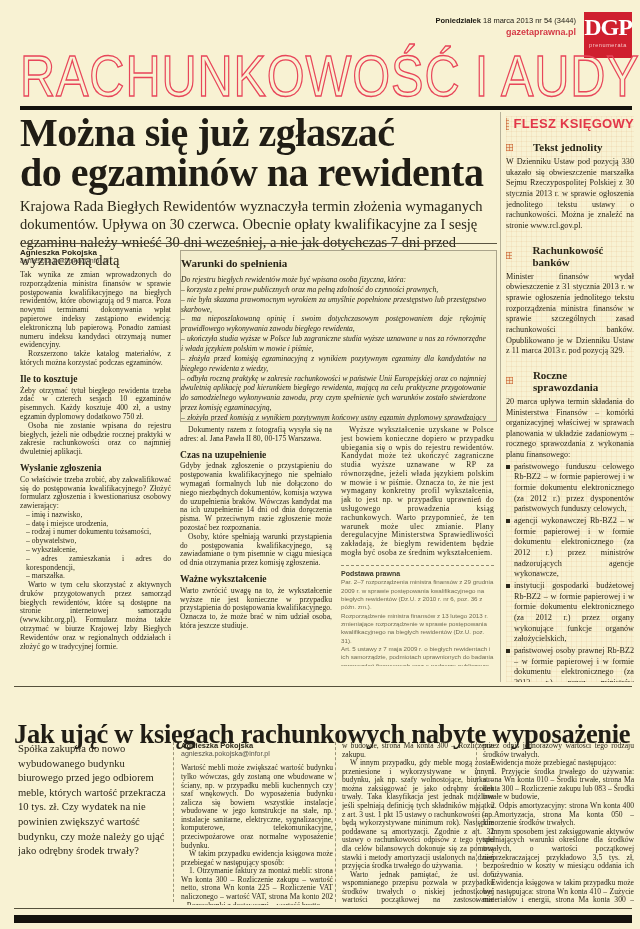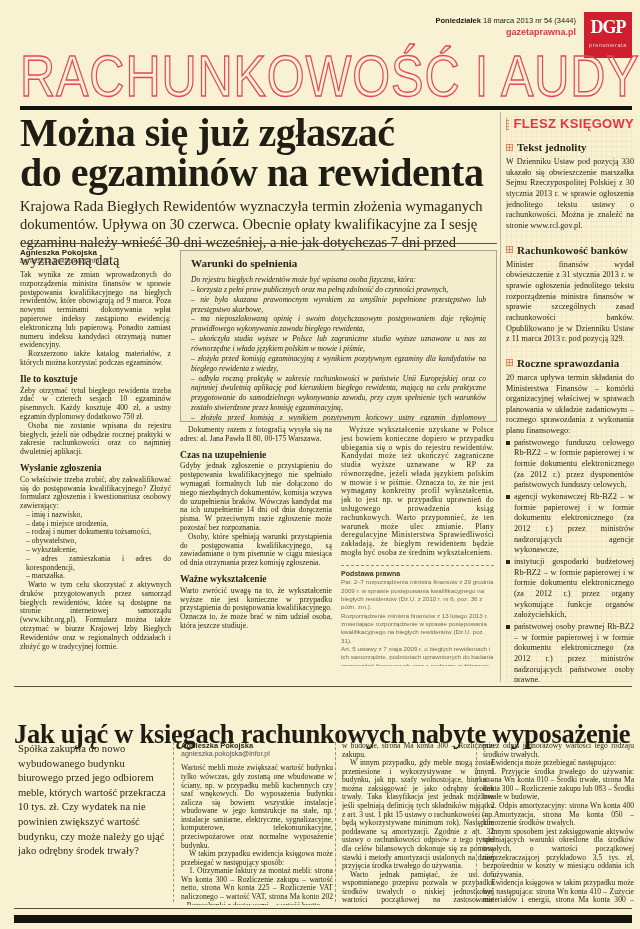--- a/index.html
+++ b/index.html
@@ -9,21 +9,21 @@
     background:#f8f2d3; overflow:hidden; color:#2a2619;
     font-family:"Liberation Serif","DejaVu Serif",serif;
   }
   
   .dateline{ position:absolute; top:15px; right:64px; text-align:right;
     font-family:"Liberation Sans",sans-serif; font-size:7.5px; color:#1c1a12; line-height:1.5;}
   .dateline .b{ font-weight:bold; }
   .site{ display:block; font-weight:bold; font-size:9px; color:#d43b47; }
   .logo{ position:absolute; top:12px; right:8px; width:48px; height:46px;
     background:#cf1f2e; color:#fff; text-align:center; }
-  .logo .dgp{ font-family:"Liberation Serif",serif; font-weight:bold; font-size:18px; line-height:30px; letter-spacing:-1px;}
+  .logo .dgp{ font-family:"Liberation Serif",serif; font-weight:bold; font-size:24px; line-height:30px; letter-spacing:-1px;}
   .logo .sub{ font-family:"Liberation Sans",sans-serif; font-size:5.5px; letter-spacing:.6px; color:#f6c9c9;}
   .thin-red{
     font-family:"Liberation Sans","DejaVu Sans",sans-serif; font-weight:400;
     color:#e8465a; -webkit-text-fill-color:transparent; -webkit-text-stroke:1.2px #e8465a;
   }
   .section-title{ position:absolute; left:20px; top:42px; font-size:58px; letter-spacing:1px;
     transform:scaleX(.84); transform-origin:left top; white-space:nowrap; -webkit-text-stroke:1.4px #e8465a;}
   .title-rule{ position:absolute; left:20px; right:8px; top:106px; height:4px; background:#15130d; }
   
   .headline{ position:absolute; left:20px; top:113px; font-weight:bold; font-size:40px;
@@ -38,21 +38,21 @@
   .colhead{ font-weight:bold; font-size:9.6px; margin:6px 0 2px; text-align:left; }
   .author{ font-family:"Liberation Sans",sans-serif; text-align:left; margin-bottom:6px; }
   .author .nm{ font-weight:bold; font-size:8px; }
   .author .em{ font-size:7px; color:#55514a; }
   .col1{ left:20px; top:248px; width:151px; height:412px; }
   .col2b{ left:180px; top:426px; width:152px; height:236px; }
   .col3b{ left:341px; top:426px; width:153px; height:240px; }
   .hylist p{ text-indent:0; padding-left:6px; }
 
   .box{ position:absolute; left:180px; top:250px; width:317px; height:172px;
-    border:1px solid #aaa48b; background:rgba(90,80,20,.03); padding:6px 10px 0 10px; overflow:hidden;}
+    border:1px solid #aaa48b; background:rgba(90,80,20,.03); padding:6px 10px 0 0; overflow:hidden;}
   .box h3{ font-size:11px; font-weight:bold; margin-bottom:6px; }
   .box p{ font-size:7.6px; line-height:1.3; text-align:justify;font-style:italic; }
 
   .legal{ margin-top:7px; border-top:1px dashed #8f8a70; padding-top:3px;
     font-family:"Liberation Sans",sans-serif; font-size:6.2px; line-height:1.35;
     color:#6e6950; text-align:left; }
   .legal .lt{ font-weight:bold; font-size:7px; color:#3d3a2b; }
   .sp{ letter-spacing:.25px; }
 
   
@@ -62,21 +62,21 @@
       repeating-linear-gradient(90deg, rgba(205,110,40,.08) 0 1px, transparent 1px 5px);}
   .flesz-row{ display:flex; align-items:center; gap:5px; margin-bottom:10px; }
   .hatch{ background-image:
       repeating-linear-gradient(0deg, rgba(200,90,40,.55) 0 1px, transparent 1px 3px),
       repeating-linear-gradient(90deg, rgba(200,90,40,.55) 0 1px, transparent 1px 3px);
     background-color:#f3e3be; }
   .flesz-icon{ width:12px; height:12px; }
   .flesz-title{ color:#e23749; font-family:"Liberation Sans",sans-serif; font-weight:bold;
     font-size:13px; letter-spacing:.3px; white-space:nowrap;}
   .side-item{ margin-bottom:12px; }
-  .side-head-row{ display:flex; align-items:center; gap:4px; margin-bottom:4px;}
+  .side-head-row{ display:flex; align-items:center; gap:20px; margin-bottom:4px;}
   .side-sq{ width:7px; height:7px; }
   .side-head{ font-weight:bold; font-size:11px; }
   .side-body{ font-size:8.2px; line-height:1.3; text-align:justify; }
   .side-bullets p{ position:relative; padding-left:8px; font-size:8.2px; line-height:1.3; text-align:justify; margin-top:1px;}
   .side-bullets p::before{ content:""; position:absolute; left:0; top:3px; width:4px; height:4px; background:#2a2619; }
 
   
   .bottom-rule-top{ position:absolute; left:14px; right:8px; top:686px; height:1px; background:#55503c; }
   .bottom-headline{ position:absolute; left:14px; top:719px; font-weight:bold; font-size:26.5px;
     letter-spacing:-.3px; color:#201d15; white-space:nowrap;}

